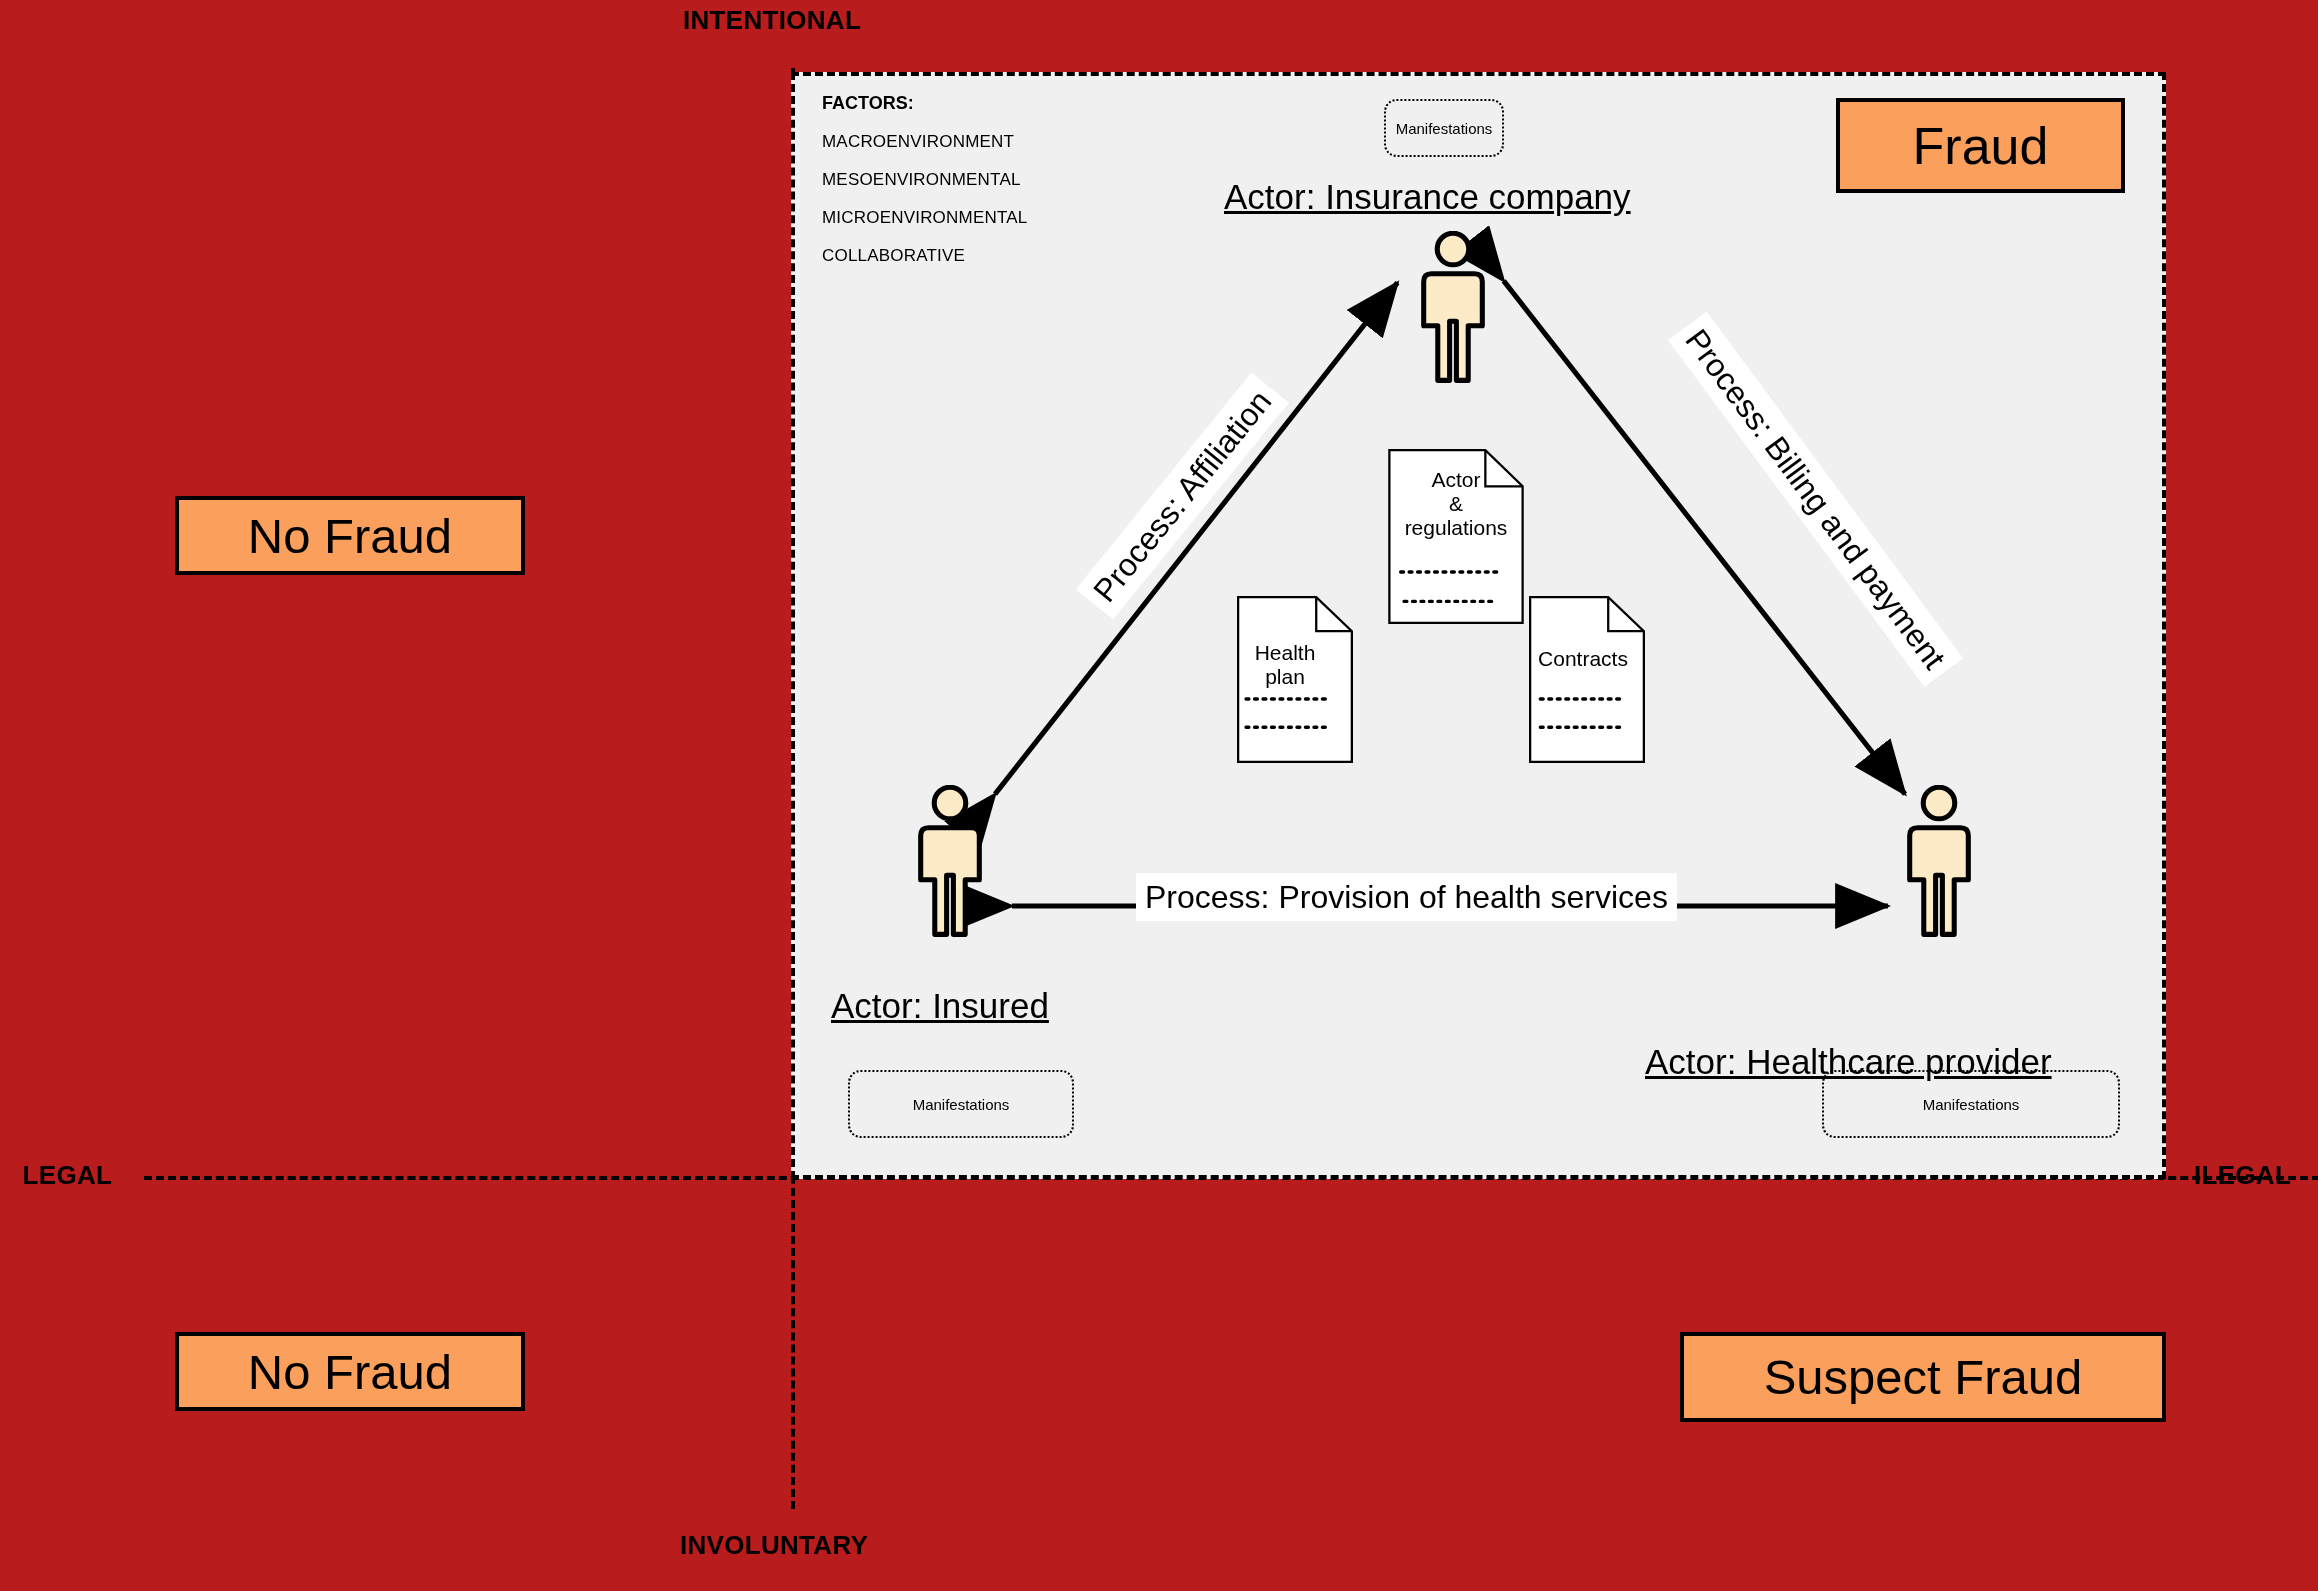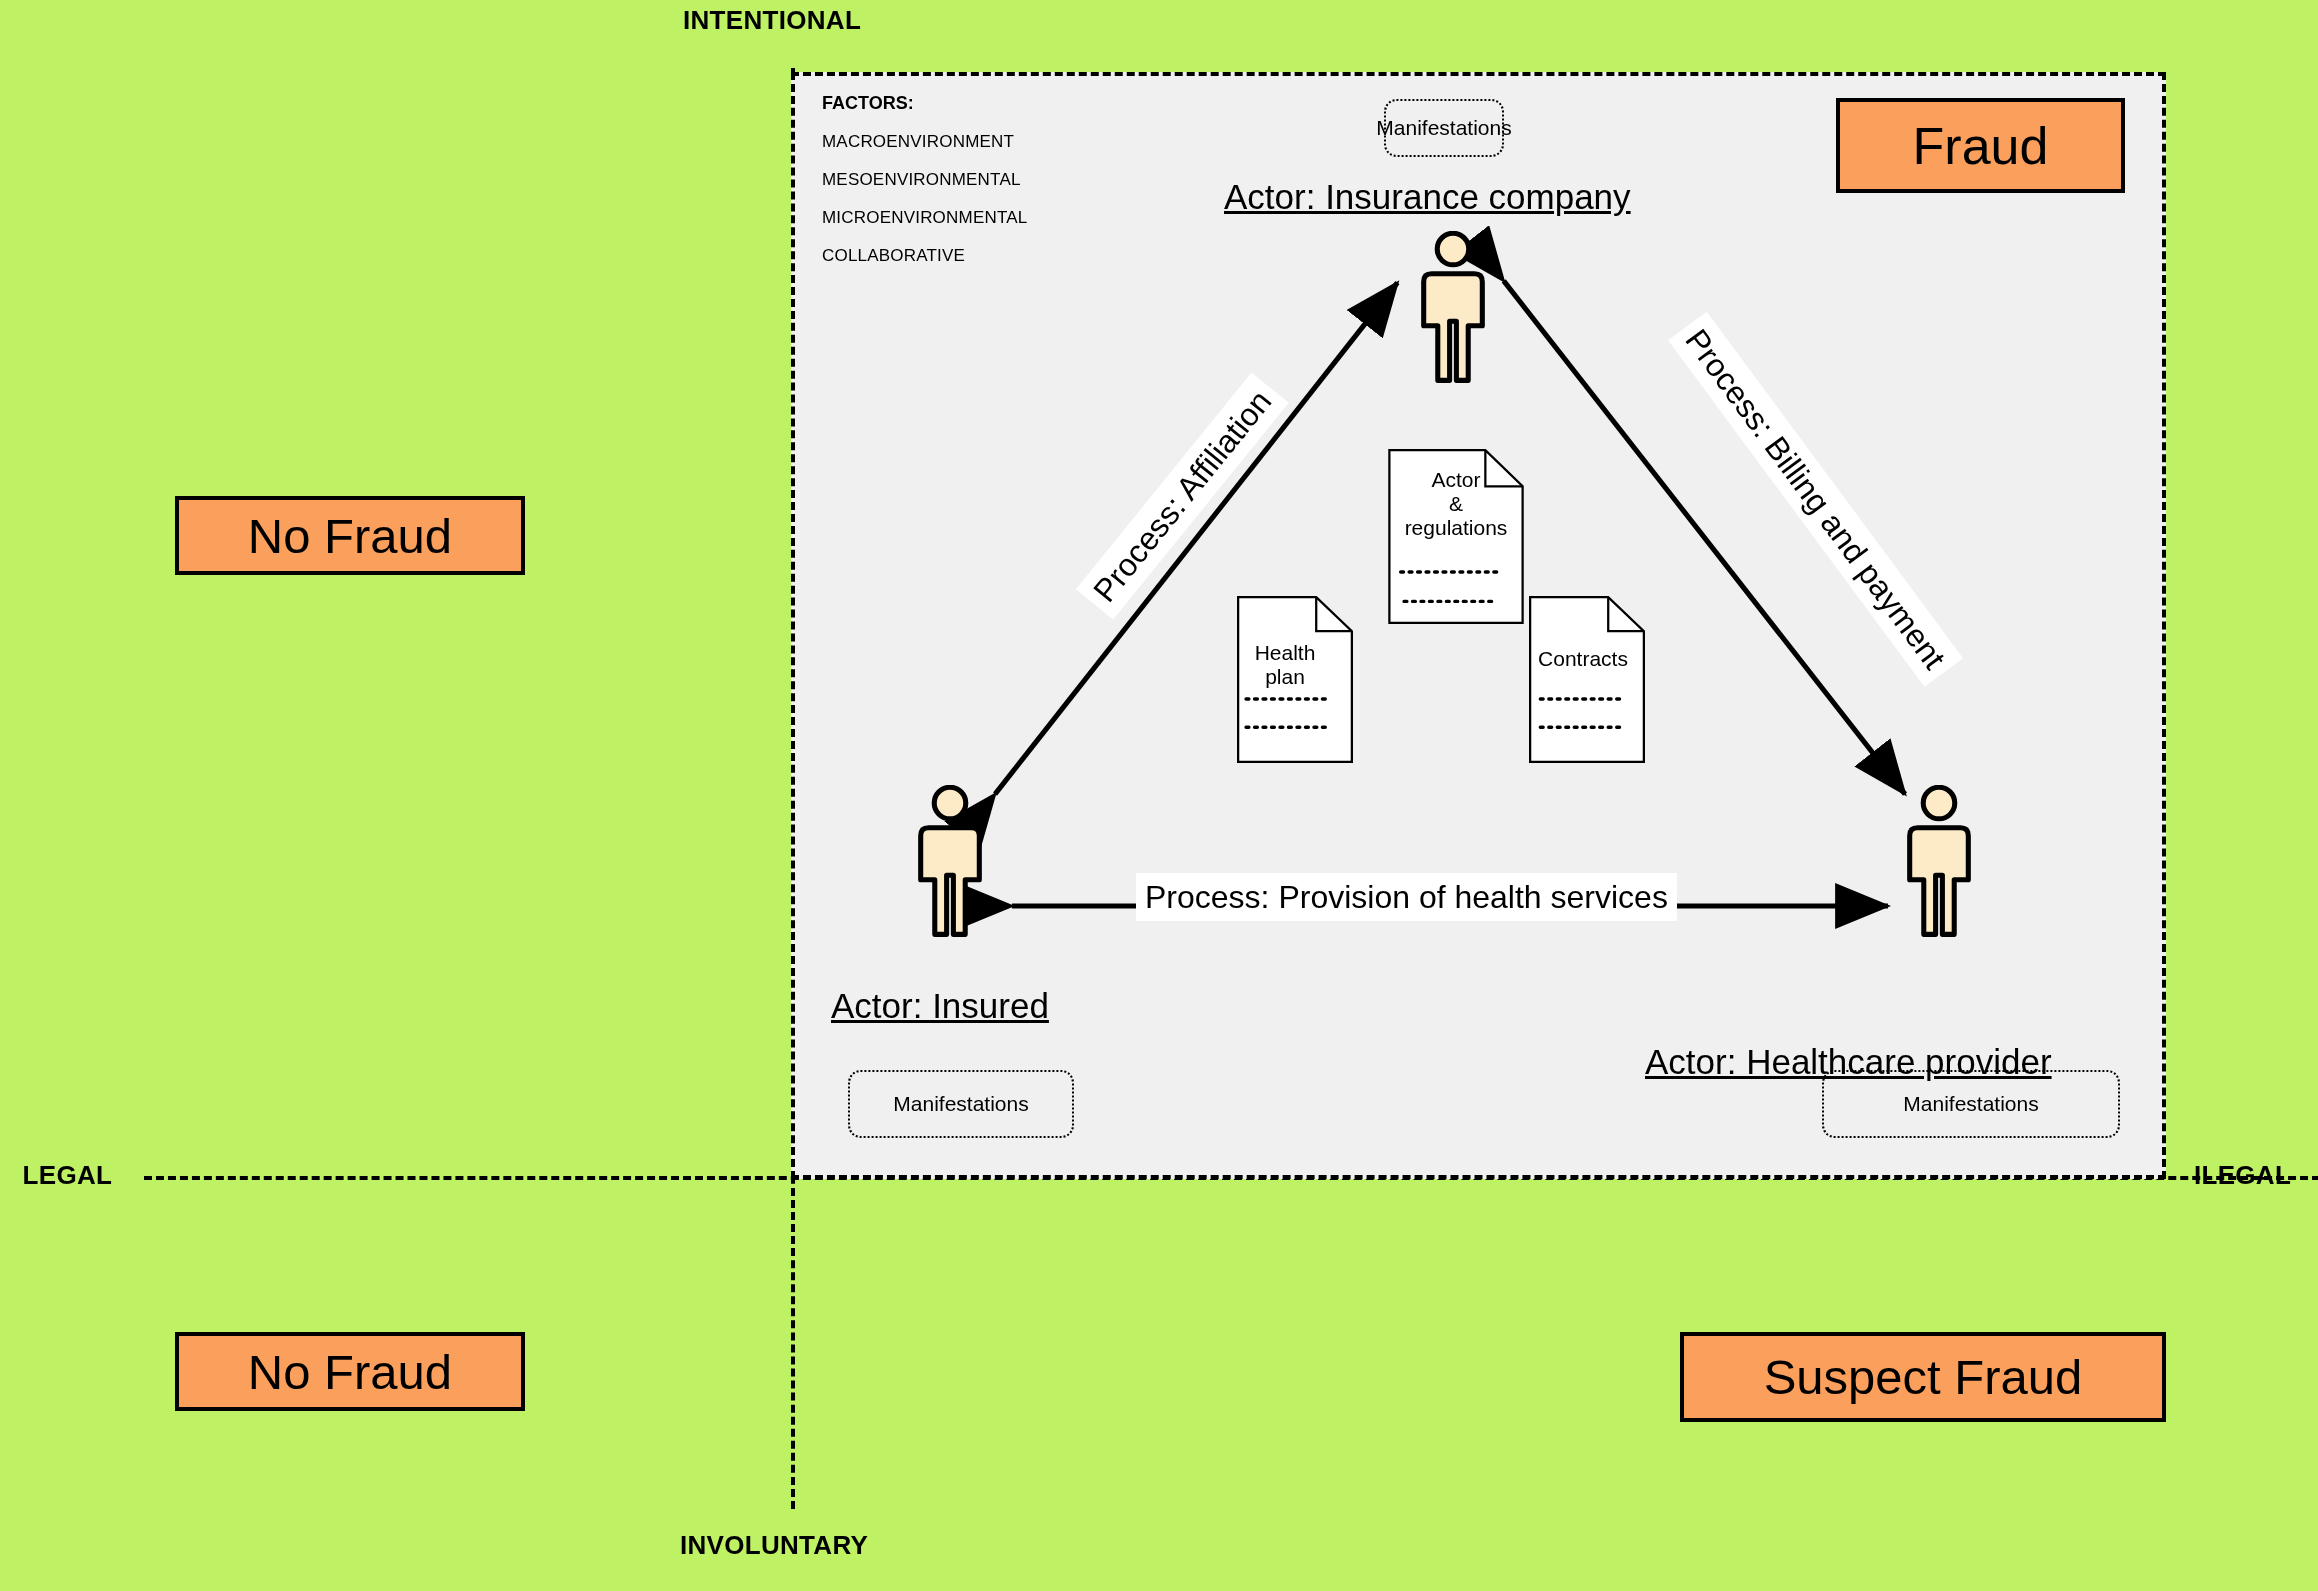--- a/index.html
+++ b/index.html
@@ -8,21 +8,21 @@
     padding: 0;
     background: #ffffff;
   }
   body {
     font-family: "Liberation Sans", "DejaVu Sans", sans-serif;
   }
   #stage {
     position: relative;
     width: 2319px;
     height: 1591px;
-    background: #bef264;
+    background: #b91c1c;
     overflow: hidden;
   }
 
   
   .axis-label {
     position: absolute;
     font-weight: bold;
     color: #000000;
     font-size: 26px;
     letter-spacing: 0.3px;
@@ -102,21 +102,21 @@
   }
 
   
   .manifest {
     position: absolute;
     border: 2.3px dotted #000000;
     border-radius: 12.4px;
     display: flex;
     align-items: center;
     justify-content: center;
-    font-size: 21px;
+    font-size: 15px;
     color: #000;
     background: transparent;
     box-sizing: border-box;
     white-space: nowrap;
   }
   #manifest-insurer { left: 1384px; top: 99px;  width: 120px; height: 58px; }
   #manifest-insured { left: 848px; top: 1070px; width: 226px; height: 68px; }
   #manifest-provider{ left: 1822px; top: 1070px; width: 298px; height: 68px; }
 
   

